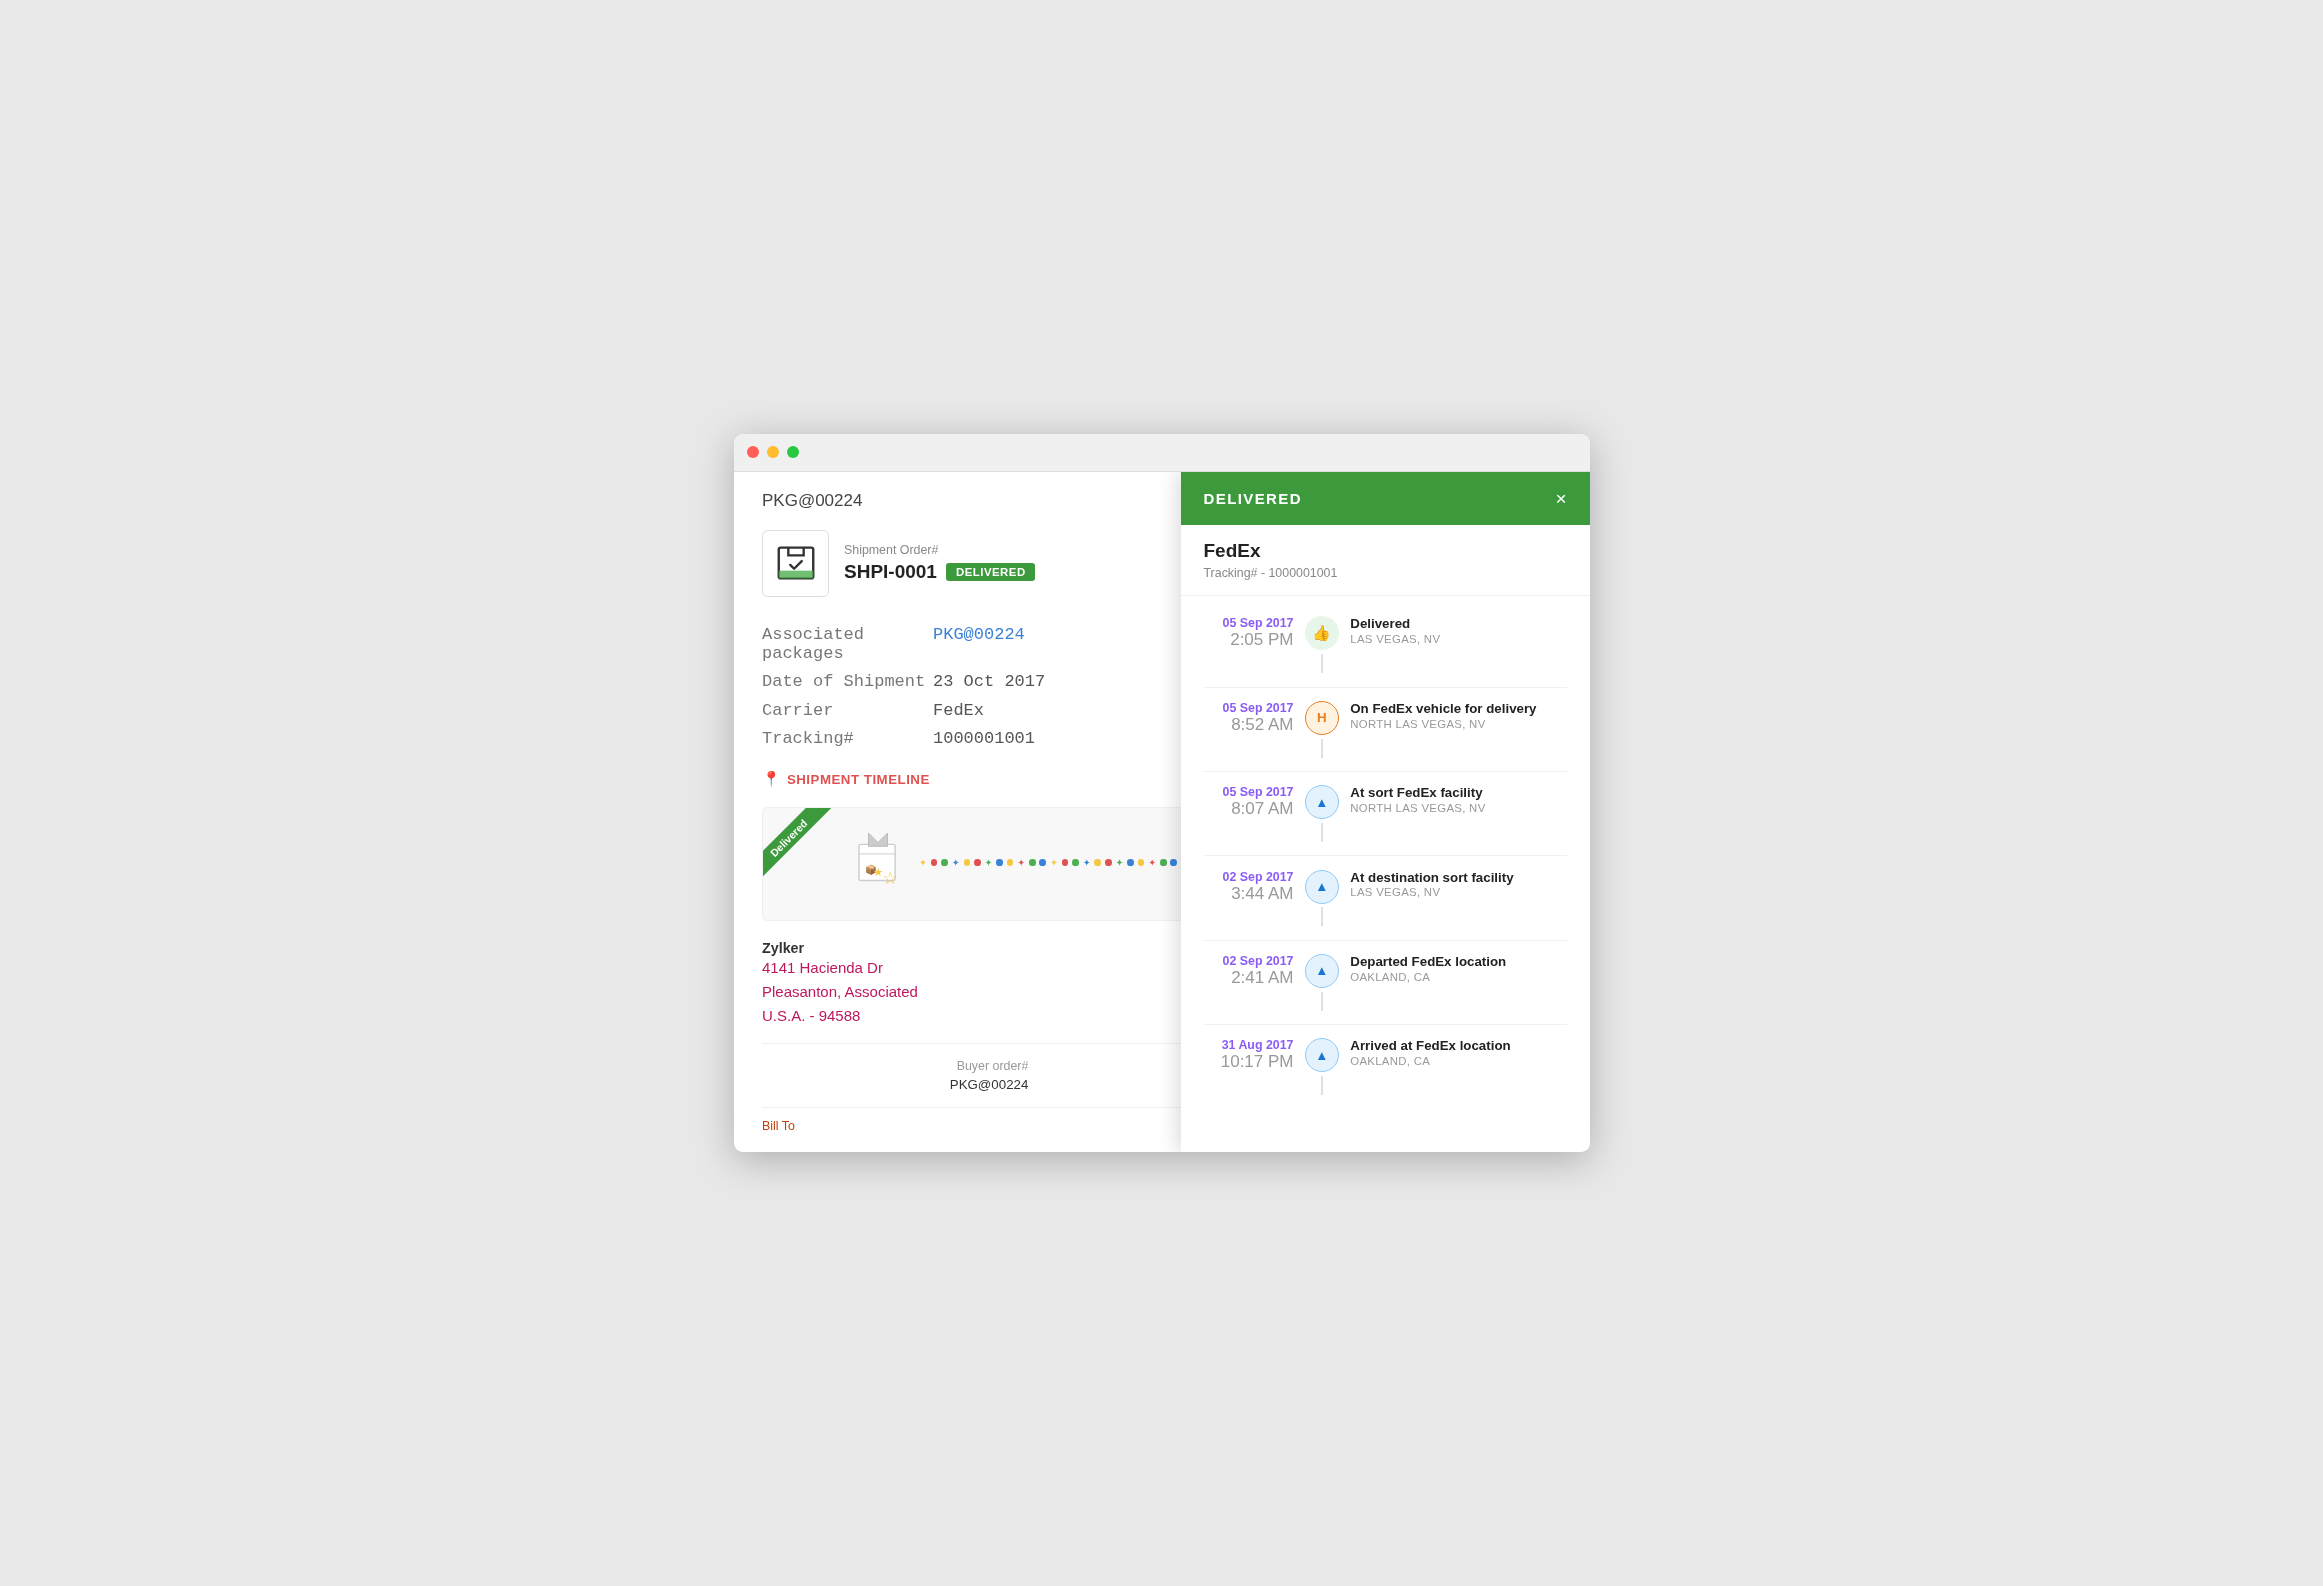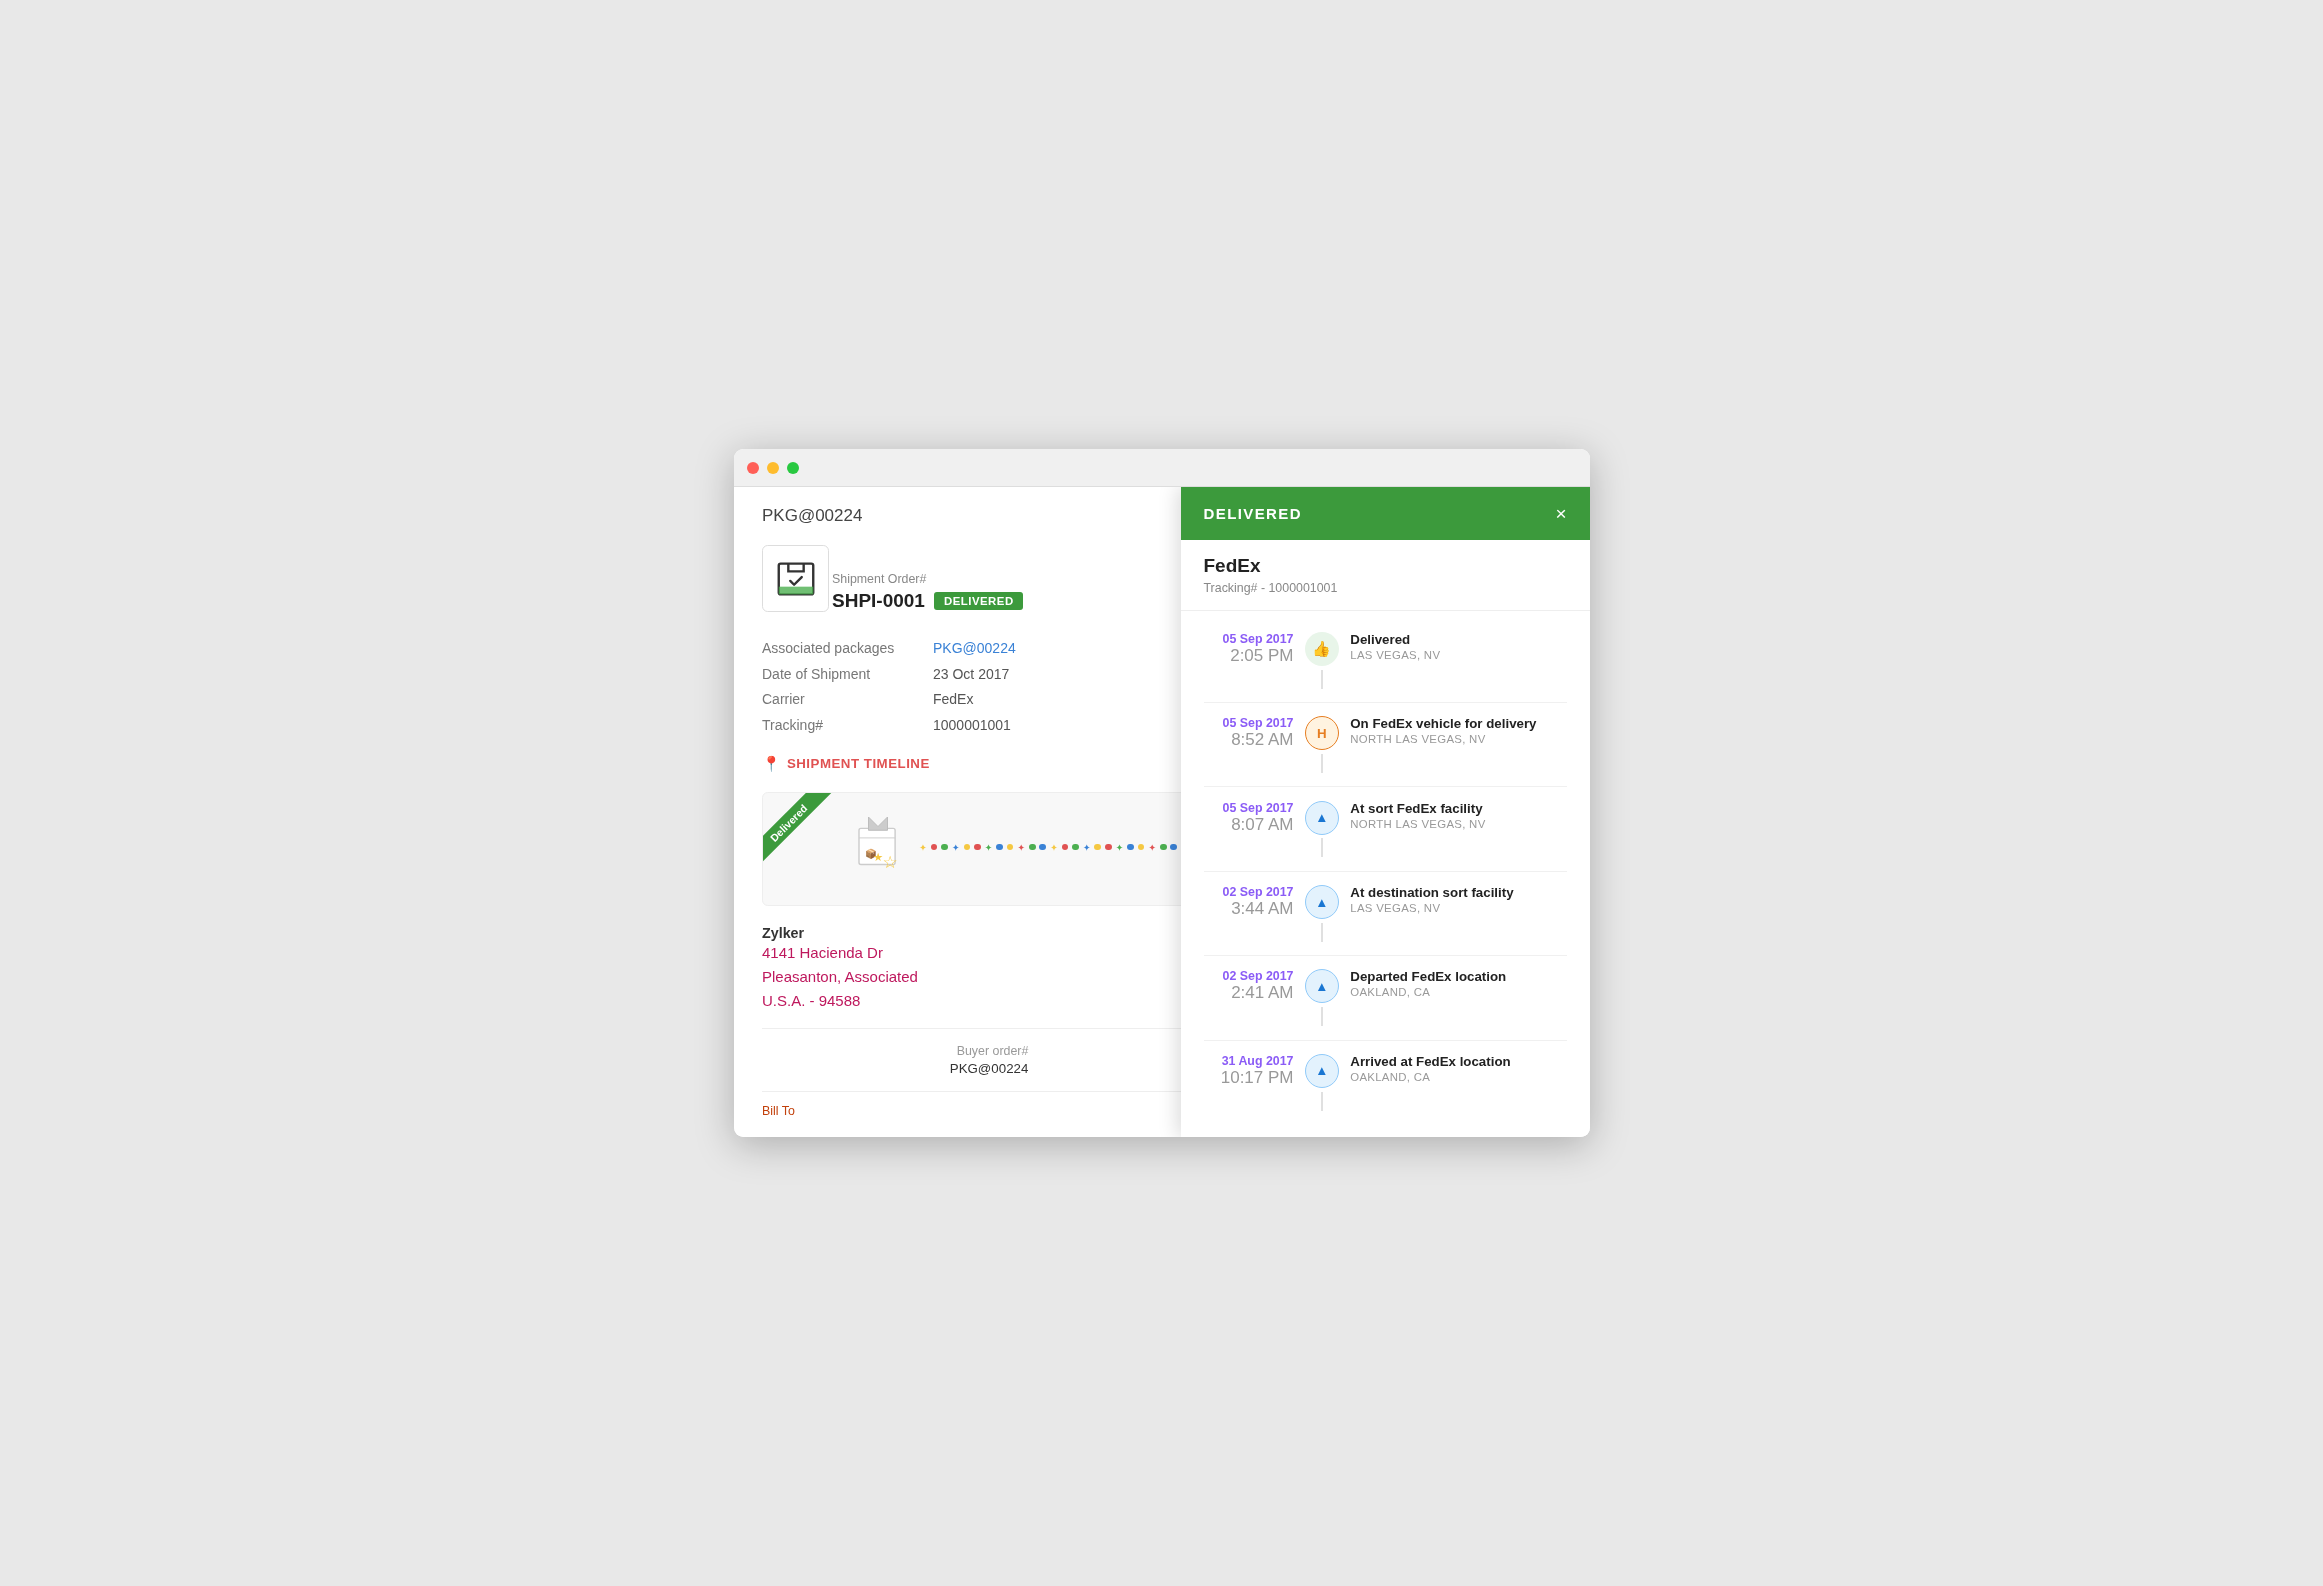--- a/index.html
+++ b/index.html
@@ -53,22 +53,22 @@
       background: #fff;
     }
     .pkg-id {
       font-size: 17px;
       font-weight: 500;
       color: #444;
       margin-bottom: 19px;
     }
     .shipment-header {
       display: flex;
-      align-items: flex-end;
-      gap: 3px;
+      align-items: center;
+      gap: 15px;
       margin-bottom: 23px;
     }
     .shipment-icon {
       width: 67px; height: 67px;
       border: 1.9px solid #ddd;
       border-radius: 5.7px;
       display: flex;
       align-items: center;
       justify-content: center;
       overflow: hidden;
@@ -86,23 +86,24 @@
       color: #fff;
       font-size: 11.4px;
       font-weight: 700;
       padding: 2.9px 9.5px;
       border-radius: 2.9px;
       letter-spacing: 0.5px;
     }
     .details-table { width: 100%; border-collapse: collapse; margin-bottom: 17px; }
     .details-table tr td {
       padding: 4.8px 0;
-      font-size: 14px;
+      font-size: 17px;
       color: #555;
       vertical-align: top;
+      font-family: Liberation Mono, monospace;
     }
     .details-table tr td:first-child { width: 171px; color: #777; }
     .details-table tr td.link { color: #3a82d6; cursor: pointer; }
     .shipment-timeline-link {
       display: flex;
       align-items: center;
       gap: 5.7px;
       color: #e05252;
       font-size: 13.3px;
       font-weight: 600;

